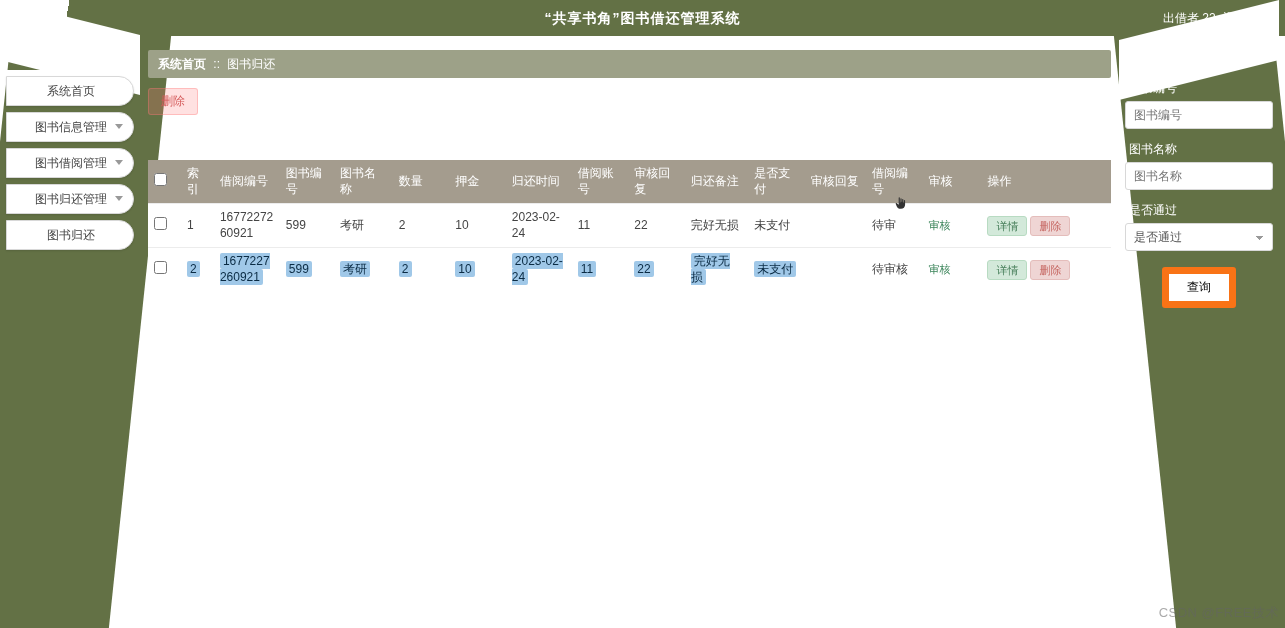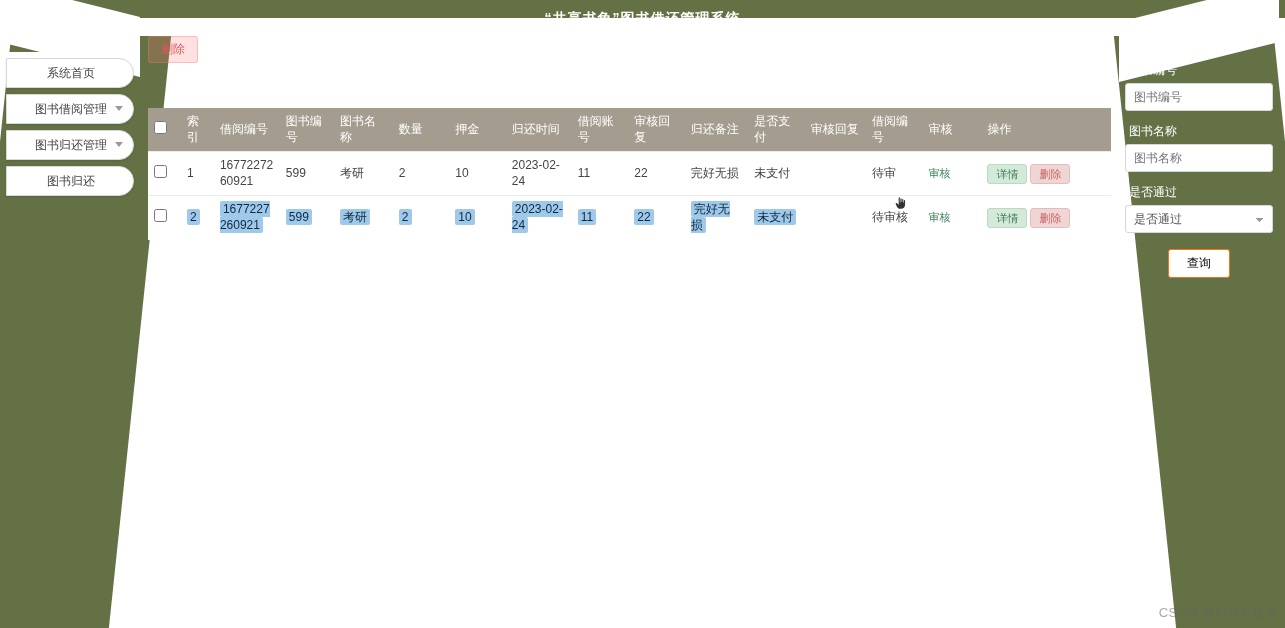--- a/index.html
+++ b/index.html
@@ -8,21 +8,21 @@
       background:#fff;
       color:#333;
       font-size:12px;
       width:1285px;
       height:628px;
       overflow:hidden;
       position:relative;
     }
     
     .topbar {
-      height:18px;
+      height:36px;
       background:#637145;
       position:relative;
       color:#fff;
       display:flex;
       align-items:center;
     }
     .topbar .wingL, .topbar .wingR {
       position:absolute; top:0; width:120px; height:36px;
     }
     .topbar .wingL { left:0; background:linear-gradient(100deg,#fff 55%, transparent 55%); }
@@ -153,21 +153,21 @@
     .right-panel { position:relative; z-index:2; padding:0 6px; }
     .flabel { color:#fff; padding:4px 2px 4px 4px; font-size:12px; }
     .finput, .fselect {
       width:100%; height:28px; border:1px solid #d8d8d8; border-radius:3px;
       background:#fff; padding:0 8px; font-size:12px; color:#555; outline:none;
       margin-bottom:8px;
     }
     .fselect { appearance:none; -webkit-appearance:none; background-image:linear-gradient(45deg,transparent 50%,#999 50%),linear-gradient(135deg,#999 50%,transparent 50%);
       background-position: right 12px top 12px, right 8px top 12px; background-size:4px 4px,4px 4px; background-repeat:no-repeat;}
     .btn-query {
-      display:block; margin:8px auto 0; background:#fff; border:1px solid #f97316;
+      display:block; margin:8px auto 0; background:#fff; border:7px solid #f97316;
       padding:5px 18px; border-radius:3px; font-size:12px; cursor:pointer;
     }
     
     .green-left, .green-right {
       position:absolute; top:36px; width:160px; bottom:0; background:#637145; z-index:-1;
     }
     .green-left{ left:-20px; transform:skewX(-6deg);}
     .green-right{ right:-20px; transform:skewX(6deg);}
     .watermark {
       position:absolute; right:6px; bottom:6px; color:rgba(100,100,100,0.55);
@@ -196,27 +196,33 @@
 </div>
 
 <div class="green-left"></div>
 <div class="green-right"></div>
 
 <div class="wrap">
 
   <div class="sidebar-col">
     <div class="menu">
       <div class="menu-item">系统首页</div>
+      <div class="menu-item expandable">图书信息管理</div>
       <div class="menu-item expandable">图书借阅管理</div>
       <div class="menu-item expandable">图书归还管理</div>
       <div class="menu-item sub">图书归还</div>
     </div>
   </div>
 
   <div class="center-col">
+    <div class="crumb">
+      <span class="home">系统首页</span>
+      <span class="sep">::</span>
+      <span>图书归还</span>
+    </div>
 
     <div class="toolbar">
       <span class="btn-del-top">删除</span>
     </div>
 
     <table class="data">
       <colgroup>
         <col style="width:28px">
           <col style="width:28px">
           <col style="width:56px">

